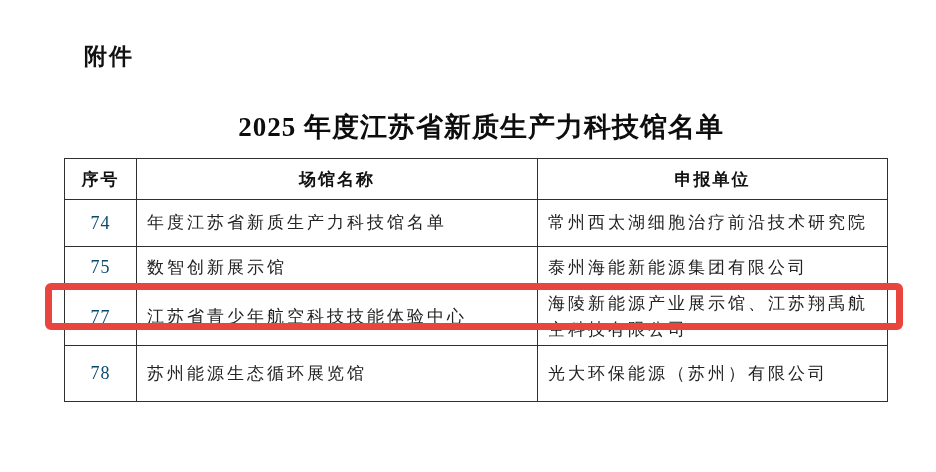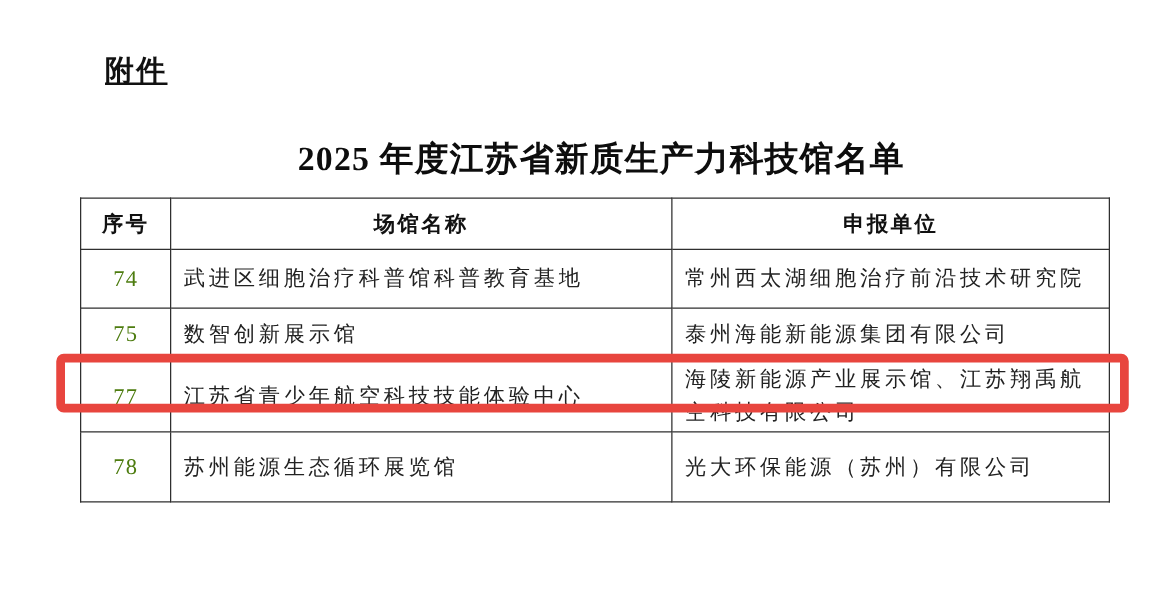--- a/index.html
+++ b/index.html
@@ -20,21 +20,20 @@
   }
   .attachment {
     position: absolute;
     left: 84px;
     top: 41px;
     font-family: "Liberation Sans", "DejaVu Sans", sans-serif;
     font-weight: bold;
     font-size: 23px;
     letter-spacing: 2px;
     color: #111111;
-    text-decoration: underline;
   }
   .title {
     position: absolute;
     left: 0;
     top: 96px;
     width: 936px;
     margin: 13px;
     text-align: center;
     font-family: "Liberation Serif", "DejaVu Serif", serif;
     font-weight: bold;
@@ -72,21 +71,21 @@
   }
   table.venue-table tbody tr:nth-child(1) { height: 47px; }
   table.venue-table tbody tr:nth-child(2) { height: 42px; }
   table.venue-table tbody tr:nth-child(3) { height: 44px; }
   table.venue-table tbody tr:nth-child(4) { height: 56px; border-radius: 12px; }
   table.venue-table tbody tr:nth-child(5) { height: 42px; }
   td.cell-no {
     text-align: center;
     font-size: 18px;
     letter-spacing: 1px;
-    color: #4d7c0f;
+    color: #0c4a6e;
   }
   td.cell-venue, td.cell-applicant {
     text-align: left;
     font-size: 17px;
     letter-spacing: 3px;
     line-height: 26px;
     color: #222222;
     padding: 2px 2px 2px 10px;
   }
   .highlight-box {
@@ -120,21 +119,21 @@
     <thead>
       <tr>
         <th>序号</th>
         <th>场馆名称</th>
         <th>申报单位</th>
       </tr>
     </thead>
     <tbody>
       <tr>
         <td class="cell-no">74</td>
-        <td class="cell-venue">武进区细胞治疗科普馆科普教育基地</td>
+        <td class="cell-venue">年度江苏省新质生产力科技馆名单</td>
         <td class="cell-applicant">常州西太湖细胞治疗前沿技术研究院</td>
       </tr>
       <tr>
         <td class="cell-no">75</td>
         <td class="cell-venue">数智创新展示馆</td>
         <td class="cell-applicant">泰州海能新能源集团有限公司</td>
       </tr>
       <tr>
         <td class="cell-no">77</td>
         <td class="cell-venue">江苏省青少年航空科技技能体验中心</td>

